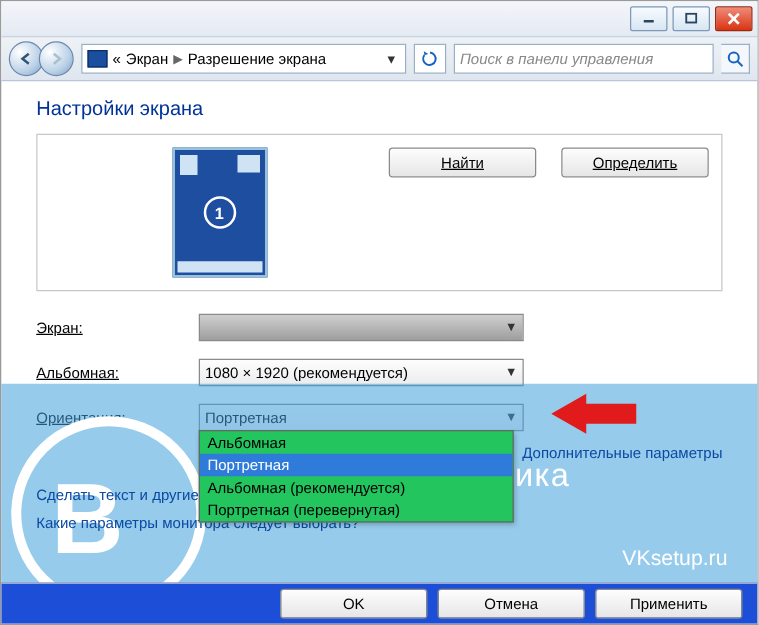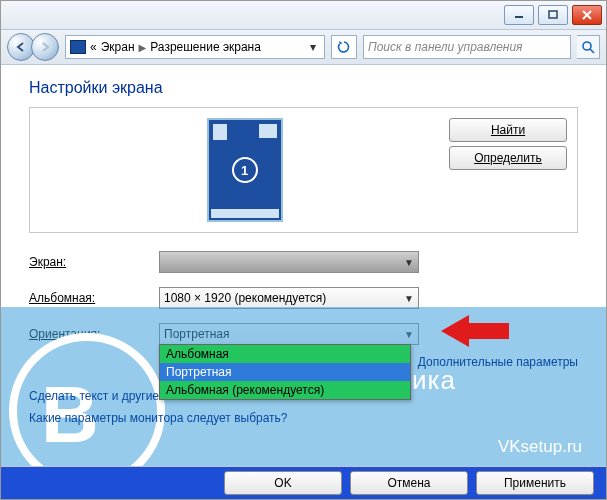--- a/index.html
+++ b/index.html
@@ -24,21 +24,21 @@
   
   .content{position:absolute;left:0;right:0;top:62px;bottom:32px;padding:14px 28px 0 28px}
   .heading{color:#003399;font-size:16px;margin:2px 0 10px 0}
   .previewbox{border:1px solid #c7c7c7;background:#fff;padding:10px;display:flex;align-items:flex-start;justify-content:space-between;margin-bottom:18px}
   .monwrap{flex:1;display:flex;justify-content:center}
   .monitor{width:72px;height:100px;background:#1e4ea0;border:2px solid #98c2d9;position:relative}
   .monitor .badge{position:absolute;left:50%;top:50%;transform:translate(-50%,-50%);width:22px;height:22px;border-radius:50%;border:2px solid #fff;color:#fff;display:flex;align-items:center;justify-content:center;font-weight:bold;font-size:13px}
   .monitor .tb{position:absolute;left:2px;right:2px;bottom:2px;height:9px;background:#cfe3f5}
   .monitor .wl{position:absolute;top:4px;left:4px;width:14px;height:16px;background:#cfe3f5}
   .monitor .wr{position:absolute;top:4px;right:4px;width:18px;height:14px;background:#cfe3f5}
-  .sidebtns{display:flex;flex-direction:column;gap:4px}
+  .sidebtns{display:flex;flex-direction:row;gap:20px}
   .btn{min-width:96px;height:22px;border:1px solid #8a8a8a;background:linear-gradient(#fdfdfd,#e6e6e6);border-radius:3px;padding:0 10px;display:flex;align-items:center;justify-content:center;font-size:12px}
   .row{display:flex;align-items:center;margin-bottom:14px}
   .row .lbl{width:130px}
   .row .lbl span{text-decoration:underline}
   .combo{width:250px;height:20px;border:1px solid #8a8a8a;background:linear-gradient(#fdfdfd,#ececec);display:flex;align-items:center;justify-content:space-between;padding:0 4px;font-size:12px}
   .combo.grey{background:linear-gradient(#cfcfcf,#9e9e9e);color:#dcdcdc}
   .combo .arrow{font-size:10px;color:#333}
   .combo.open{background:linear-gradient(#fdfdfd,#f2f2f2)}
   .dropdown{position:absolute;width:250px;border:1px solid #666;background:#22c55e;box-shadow:1px 2px 4px rgba(0,0,0,.25);z-index:5}
   .dropdown .opt{padding:2px 6px;font-size:12px}
@@ -163,20 +163,21 @@
     <div class="row" style="position:relative">
       <div class="lbl"><span>Ориентация:</span></div>
       <div class="combo open" id="orient-combo">
         <span>Портретная</span>
         <span class="arrow">▼</span>
       </div>
       <div class="dropdown" id="orient-dd" style="left:130px;top:21px">
           <div class="opt">Альбомная</div>
           <div class="opt sel">Портретная</div>
           <div class="opt">Альбомная (рекомендуется)</div>
+          <div class="opt">Портретная (перевернутая)</div>
         </div>
     </div>
   </div>
 
   <div class="redarrow">
     <svg width="70" height="40">
         <polygon points="0,20 28,4 28,12 68,12 68,28 28,28 28,36" fill="#e11b1b"></polygon>
       </svg>
   </div>
 

